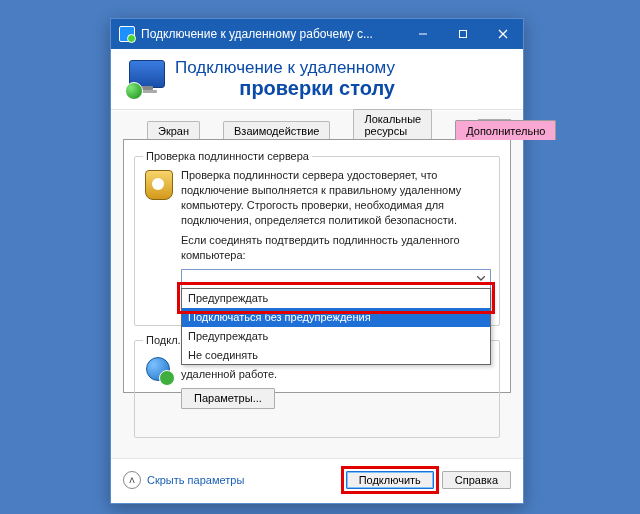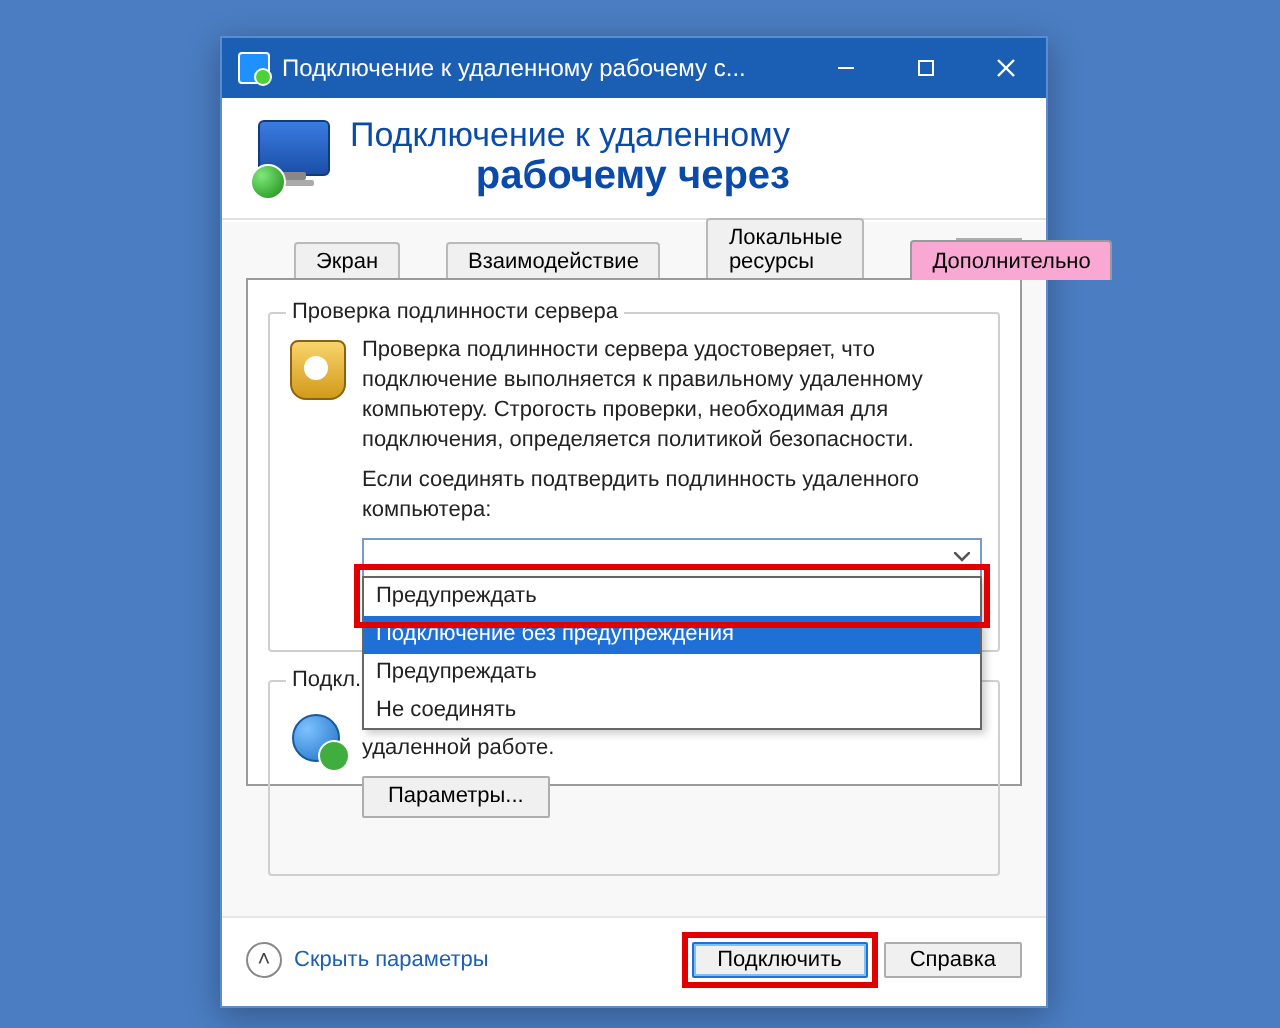--- a/index.html
+++ b/index.html
@@ -291,21 +291,21 @@
 
   <div class="header">
     <div class="big-icon">
       <div class="mon"></div>
         <div class="stand"></div>
         <div class="base"></div>
         <div class="ball"></div>
     </div>
     <div class="titles">
       <span class="line1">Подключение к удаленному</span>
-      <span class="line2">рабочему через</span>
+      <span class="line2">проверки столу</span>
     </div>
   </div>
 
   <div class="body">
     <div class="tabstrip">
       <div class="tab">Экран</div>
       <div class="tab">Взаимодействие</div>
       <div class="tab">Локальные ресурсы</div>
       <div class="tab active">Дополнительно</div>
       <div class="tab-nav">
@@ -330,21 +330,21 @@
             <div class="combo-wrap">
               <div class="combo">
                 <span class="chev">
                   <svg width="8" height="6">
                       <polyline points="0,0 4,4 8,0" fill="none" stroke="#555" stroke-width="1.3"></polyline>
                     </svg>
                 </span>
               </div>
               <div class="combo-list">
                 <div class="combo-item">Предупреждать</div>
-                <div class="combo-item sel">Подключение без предупреждения</div>
+                <div class="combo-item sel">Подключаться без предупреждения</div>
                 <div class="combo-item">Предупреждать</div>
                 <div class="combo-item">Не соединять</div>
               </div>
 
               <div class="hl-box" style="left:-4px; top:13px; width:calc(100% + 8px); height:32px;"></div>
             </div>
           </div>
         </div>
       </fieldset>
 

